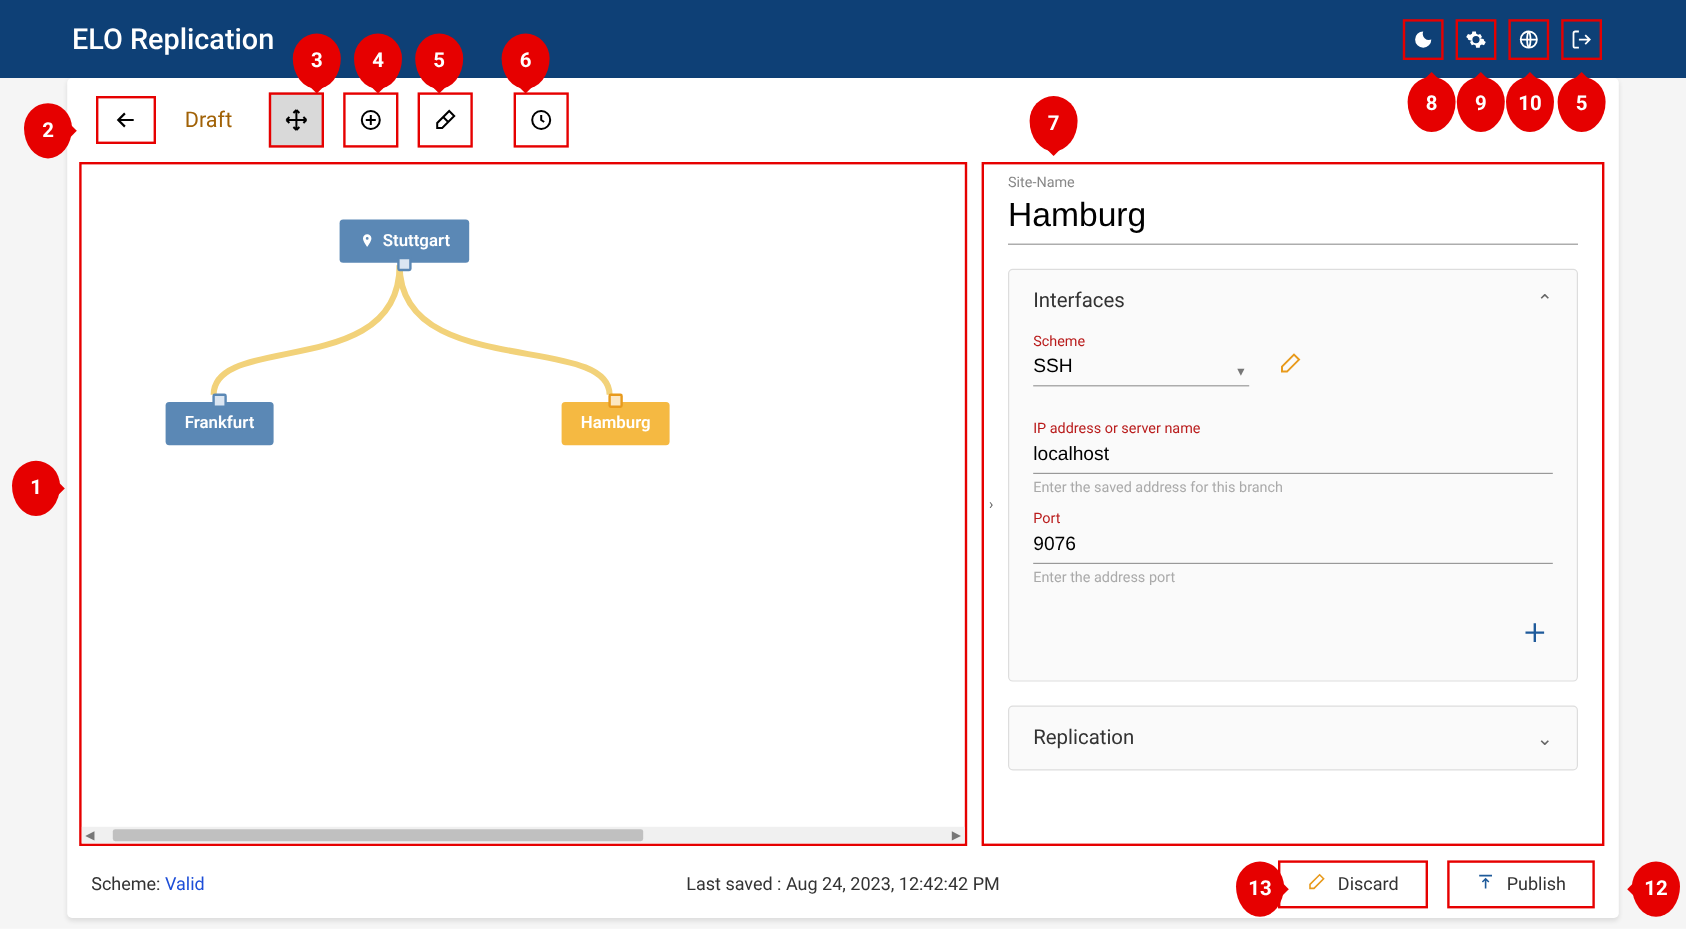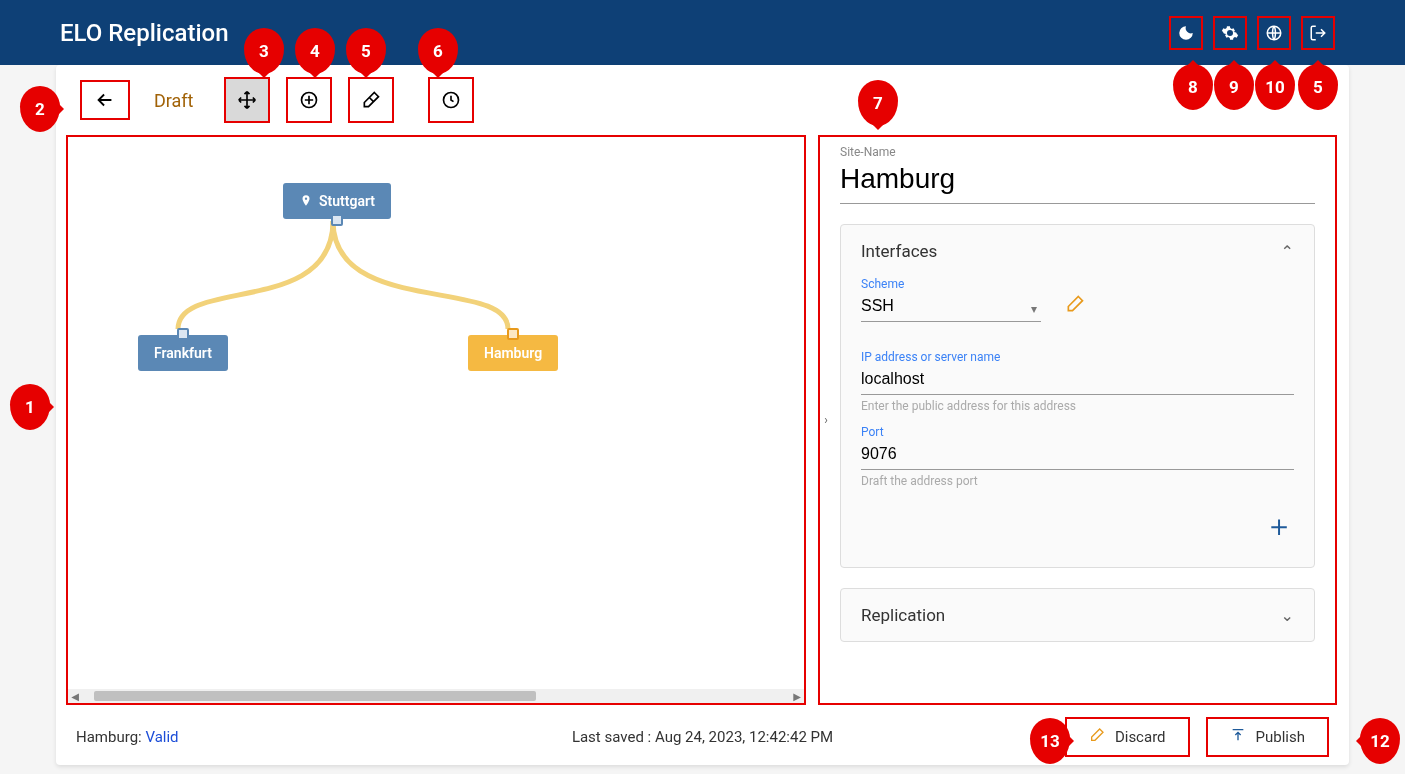--- a/index.html
+++ b/index.html
@@ -222,21 +222,21 @@
     cursor: pointer;
   }
   .accordion-body {
     padding: 0 20px 20px 20px;
   }
   .form-field {
     margin-bottom: 12px;
   }
   .form-field-label {
     font-size: 12px;
-    color: #3b82f6;
+    color: #b91c1c;
     margin-bottom: 2px;
     display: block;
   }
   .form-input {
     width: 100%;
     border: none;
     border-bottom: 1px solid #999;
     font-size: 16px;
     padding: 4px 0 6px 0;
     outline: none;
@@ -489,27 +489,27 @@
             <div class="eraser-mini">
               <svg width="20" height="20" viewBox="0 0 24 24" fill="none" stroke="#e89a1c" stroke-width="2">
                   <path d="M16 3l5 5-12 12H4v-5z"></path>
                 </svg>
             </div>
           </div>
 
           <div class="form-field">
             <div class="form-field-label">IP address or server name</div>
             <input class="form-input" value="localhost" style="">
-            <div class="form-hint">Enter the public address for this address</div>
+            <div class="form-hint">Enter the saved address for this branch</div>
           </div>
 
           <div class="form-field">
             <div class="form-field-label">Port</div>
             <input class="form-input" value="9076" style="">
-            <div class="form-hint">Draft the address port</div>
+            <div class="form-hint">Enter the address port</div>
           </div>
 
           <div class="add-row">
             <div class="add-btn">
               <span>＋</span>
             </div>
           </div>
         </div>
       </div>
 
@@ -518,21 +518,21 @@
         <div class="accordion-header">
           <span>Replication</span>
           <span class="chevron">⌄</span>
         </div>
       </div>
     </div>
   </div>
 
   <div class="footer">
     <div class="changes-text">
-      <span>Hamburg:</span>
+      <span>Scheme:</span>
       <span class="valid">Valid</span>
     </div>
     <div style="position:absolute; left:50%; transform:translateX(-50%);">Last saved : Aug 24, 2023, 12:42:42 PM</div>
     <div class="footer-buttons">
       <div class="footer-btn">
         <span class="discard-icon">
           <svg width="16" height="16" viewBox="0 0 24 24" fill="none" stroke="#e89a1c" stroke-width="2">
               <path d="M16 3l5 5-12 12H4v-5z"></path>
             </svg>
         </span>

